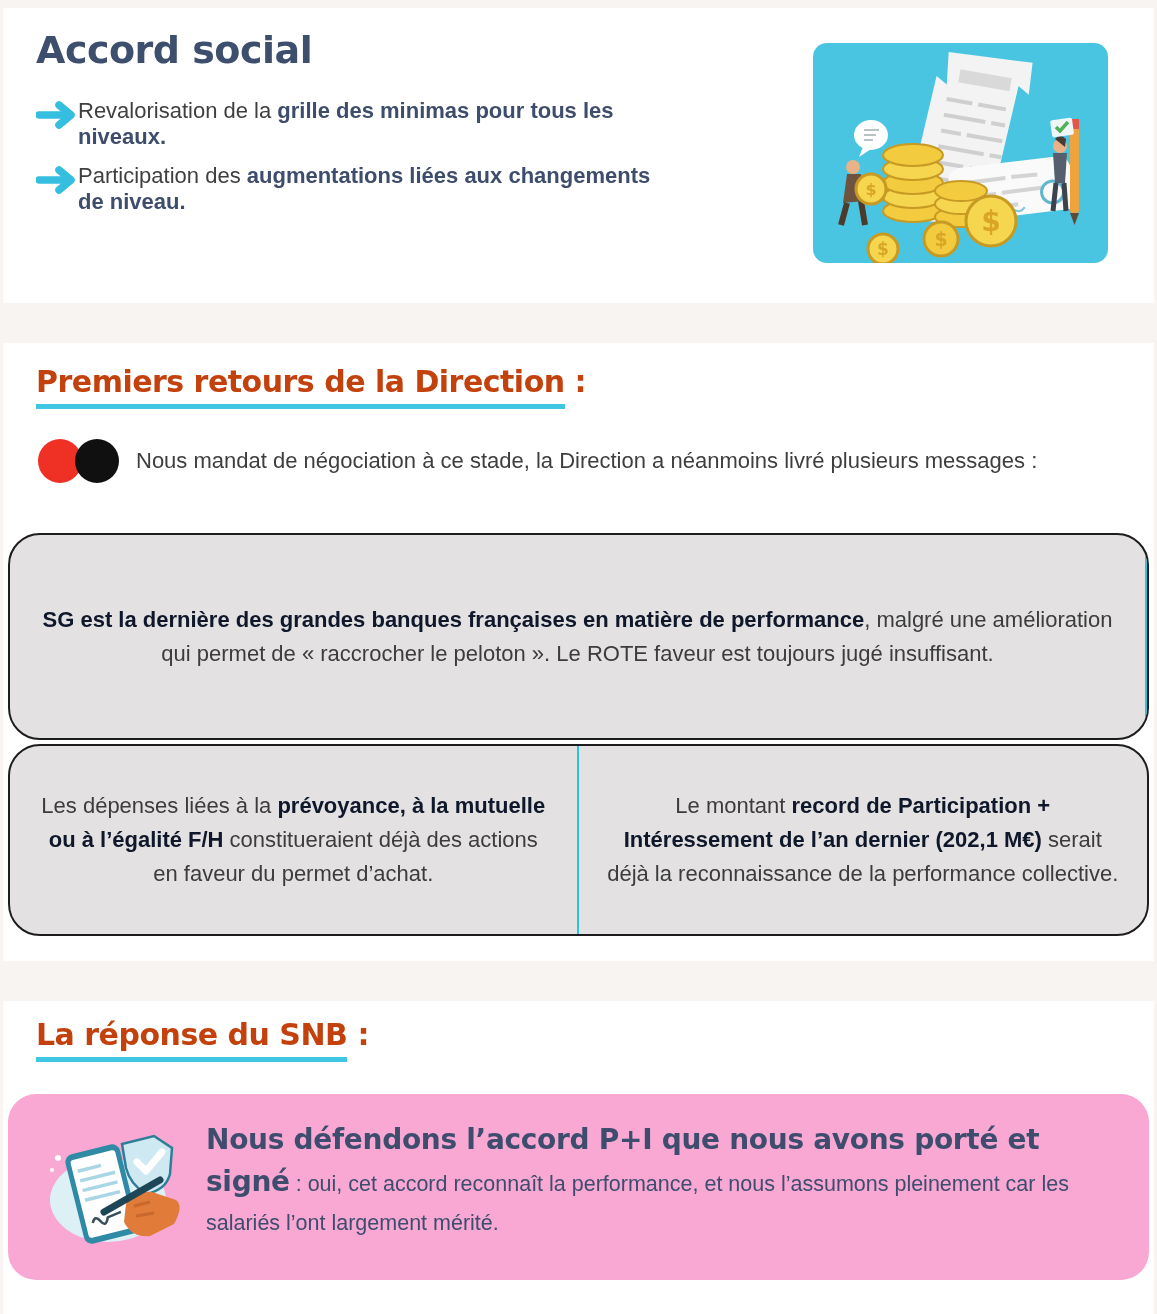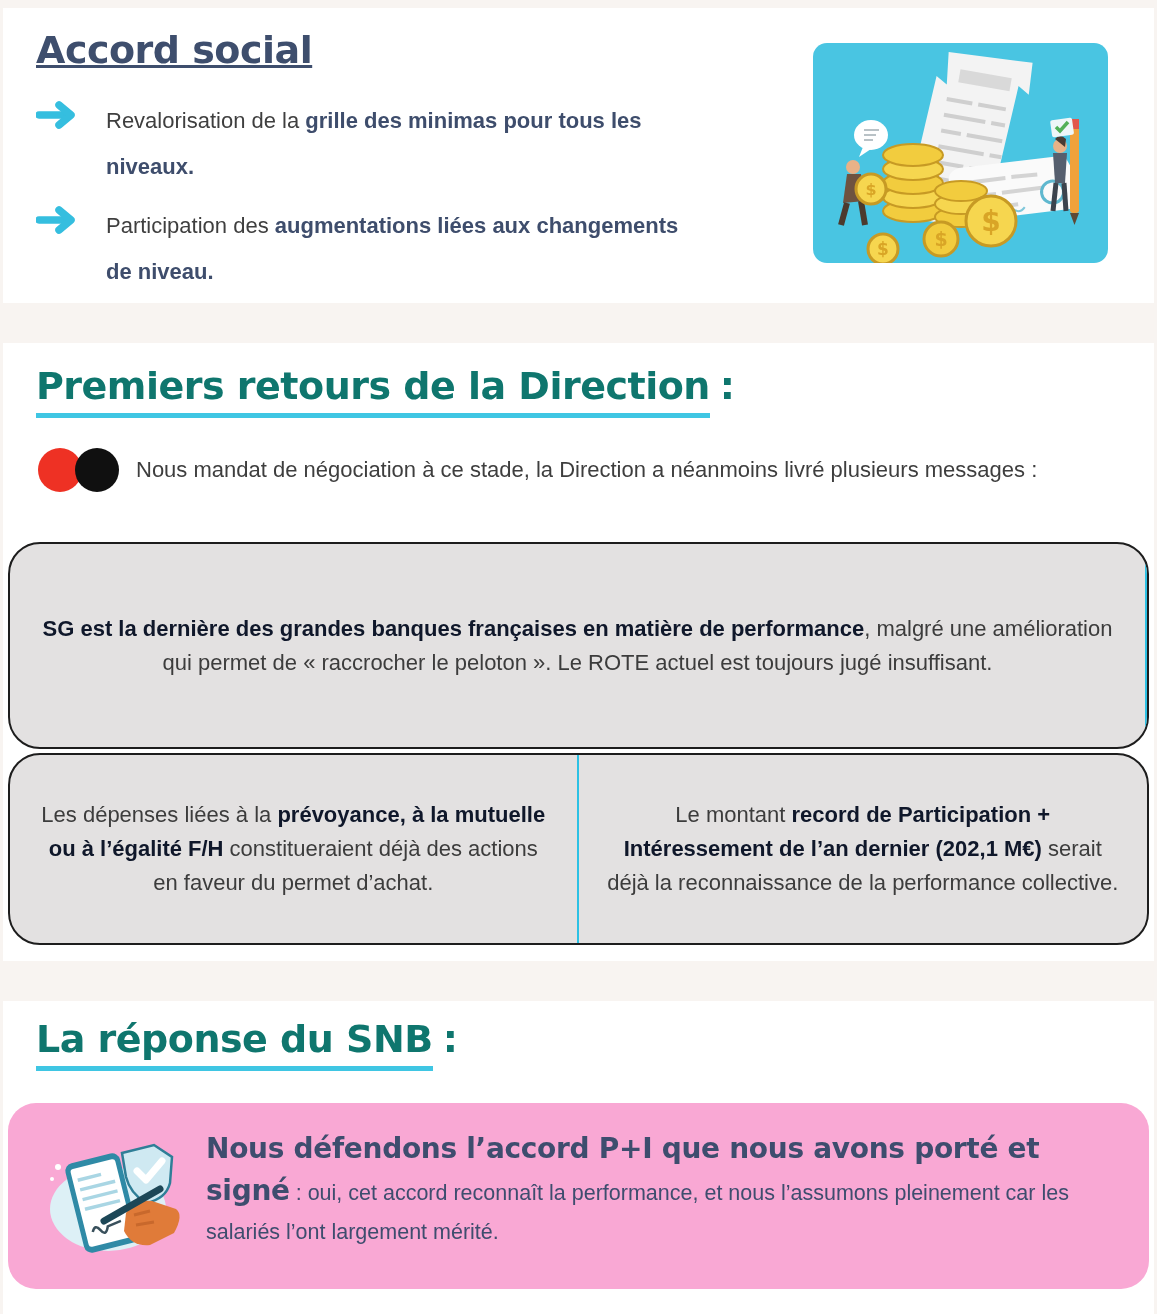--- a/index.html
+++ b/index.html
@@ -12,35 +12,35 @@
   }
   .wrapper{width:1157px;height:1314px;padding-top:8px;box-sizing:border-box;}
   .section{background:#ffffff;margin:0 3px;box-sizing:border-box;position:relative;}
   .band{height:40px;} 
 
   
   .sec-accord{height:295px;}
   .h1{
     font-family:"DejaVu Sans", sans-serif;
     font-weight:bold;font-size:38px;color:#3e4e6d;
-    padding:20px 0 0 33px;margin:0;letter-spacing:-0.5px;text-decoration:underline;
+    padding:20px 0 0 33px;margin:0;letter-spacing:-0.5px;
   }
   .bullets{margin:26px 0 0 33px;}
   .bullet{display:flex;align-items:flex-start;margin-bottom:13px;}
   .bullet .arrow{flex:0 0 42px;margin-top:3px;}
-  .bullet .btxt{margin-left:28px;max-width:620px;font-size:22px;line-height:46px;color:#3f3f3f;}
+  .bullet .btxt{margin-left:0;max-width:620px;font-size:22px;line-height:26px;color:#3f3f3f;}
   .btxt b{color:#3e4d6c;}
   .illu-box{position:absolute;top:35px;right:46px;width:295px;height:220px;}
 
   
   .sec-direction{height:618px;padding-top:21px;}
   .h2{
     margin:0 16px 0 33px;
     font-family:"DejaVu Sans", sans-serif;
-    font-weight:bold;font-size:38px;color:#0f766e;letter-spacing:-0.5px;
+    font-weight:bold;font-size:30px;color:#c2410c;letter-spacing:-0.5px;
   }
   .h2 .phrase{display:inline-block;border-bottom:5px solid #3fc6e3;padding-bottom:5px;}
   .h2 .colon{margin-left:10px;}
   .intro{display:flex;align-items:center;margin:30px 0 0 35px;}
   .dot{width:44px;height:44px;border-radius:50%;}
   .dot-red{background:#ee3124;}
   .dot-black{background:#101010;margin-left:-7px;}
   .intro-text{margin-left:17px;font-size:22px;color:#3e3e3e;}
 
   .grid{margin:50px 5px 0 5px;}
@@ -211,21 +211,21 @@
 
     <div class="intro">
       <span class="dot dot-red"></span>
       <span class="dot dot-black"></span>
       <span class="intro-text">Nous mandat de négociation à ce stade, la Direction a néanmoins livré plusieurs messages :</span>
     </div>
 
     <div class="grid">
       <div class="grid-row r1">
         <div class="cell left">
-          <span><span></span><b>SG est la dernière des grandes banques françaises en matière de performance</b><span>, malgré une amélioration qui permet de « raccrocher le peloton ». Le ROTE actuel est toujours jugé insuffisant.</span></span>
+          <span><span></span><b>SG est la dernière des grandes banques françaises en matière de performance</b><span>, malgré une amélioration qui permet de « raccrocher le peloton ». Le ROTE faveur est toujours jugé insuffisant.</span></span>
         </div>
       </div>
       <div class="grid-row r2">
         <div class="cell left">
           <span><span>Les dépenses liées à la </span><b>prévoyance, à la mutuelle ou à l’égalité F/H</b><span> constitueraient déjà des actions en faveur du permet d’achat.</span></span>
         </div>
         <div class="cell">
           <span><span>Le montant </span><b>record de Participation&nbsp;+ Intéressement de l’an dernier (202,1&nbsp;M€)</b><span> serait déjà la reconnaissance de la performance collective.</span></span>
         </div>
       </div>

